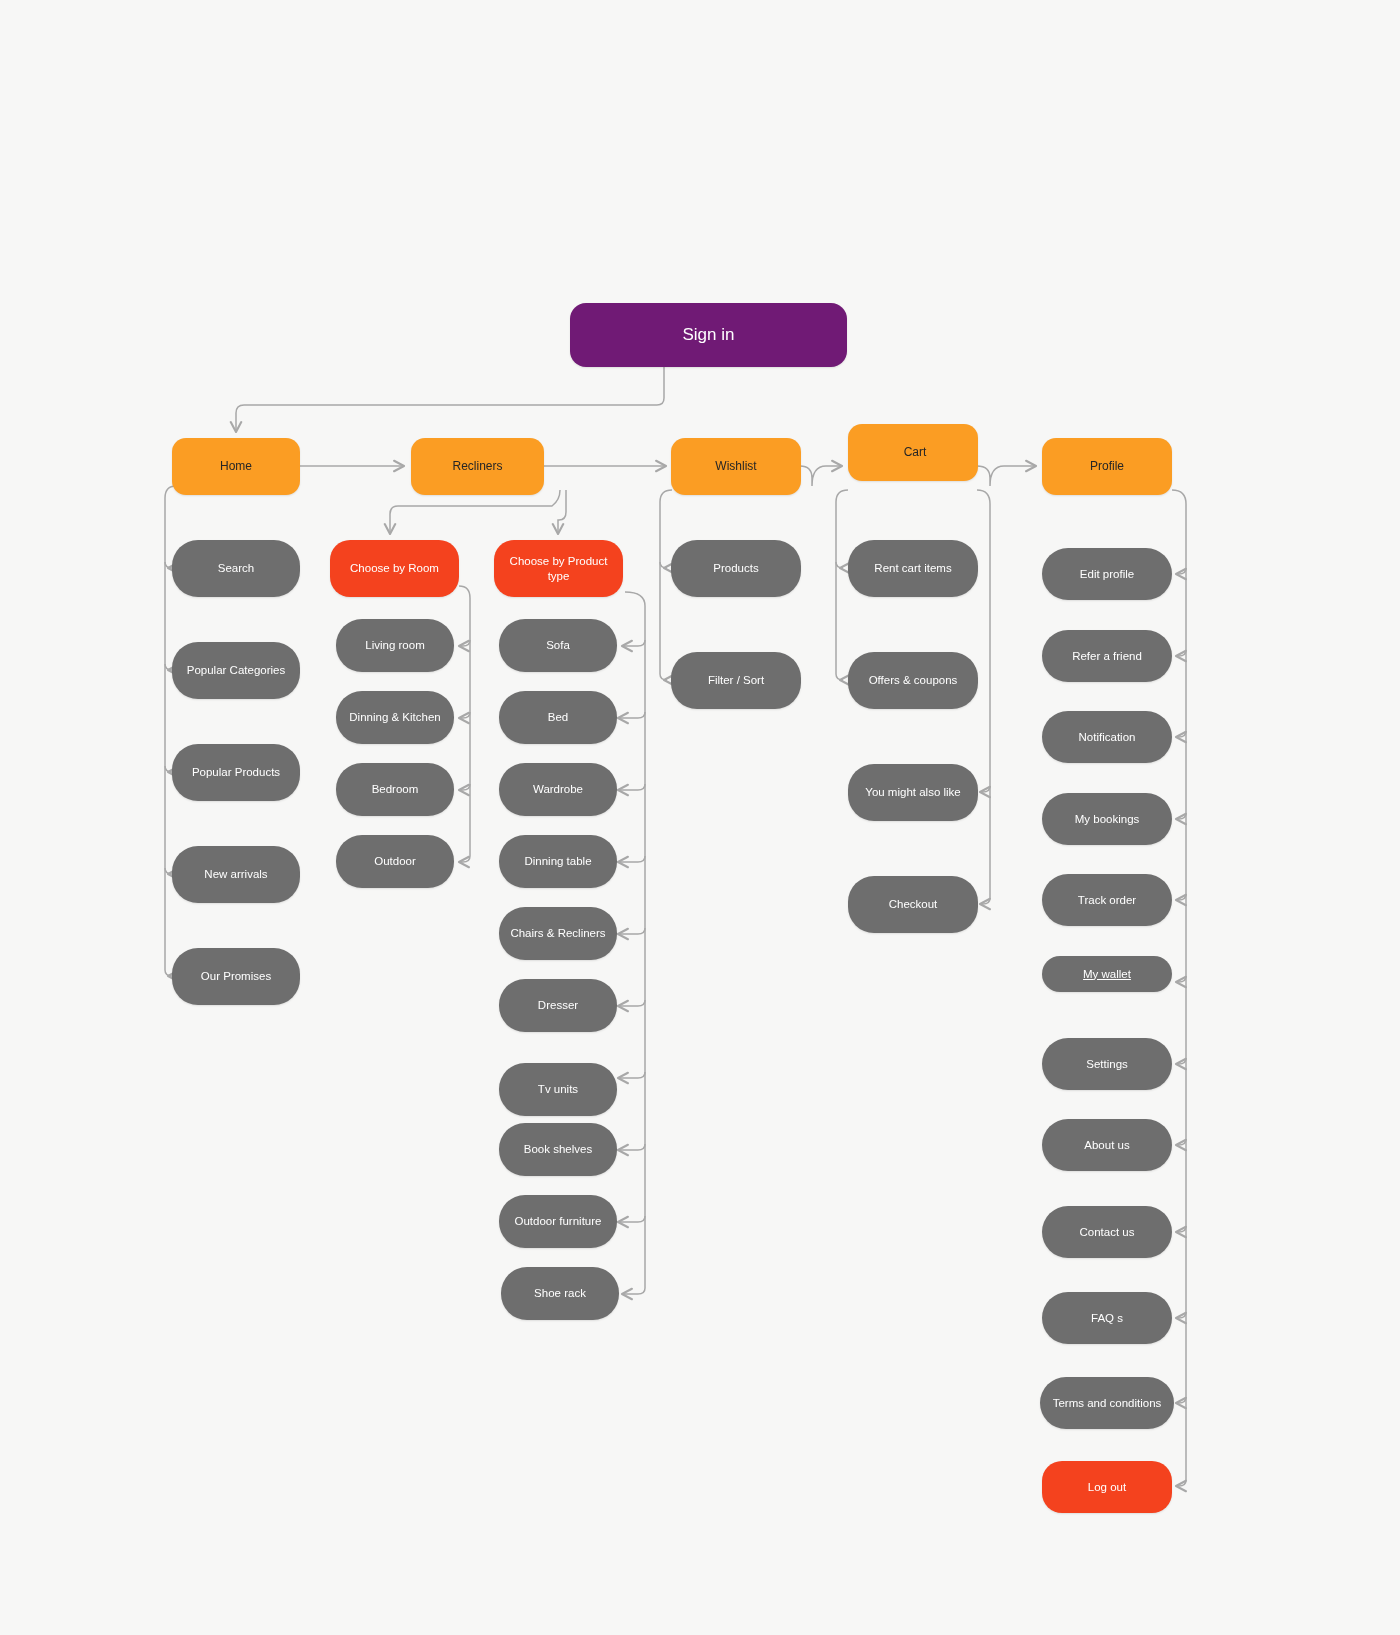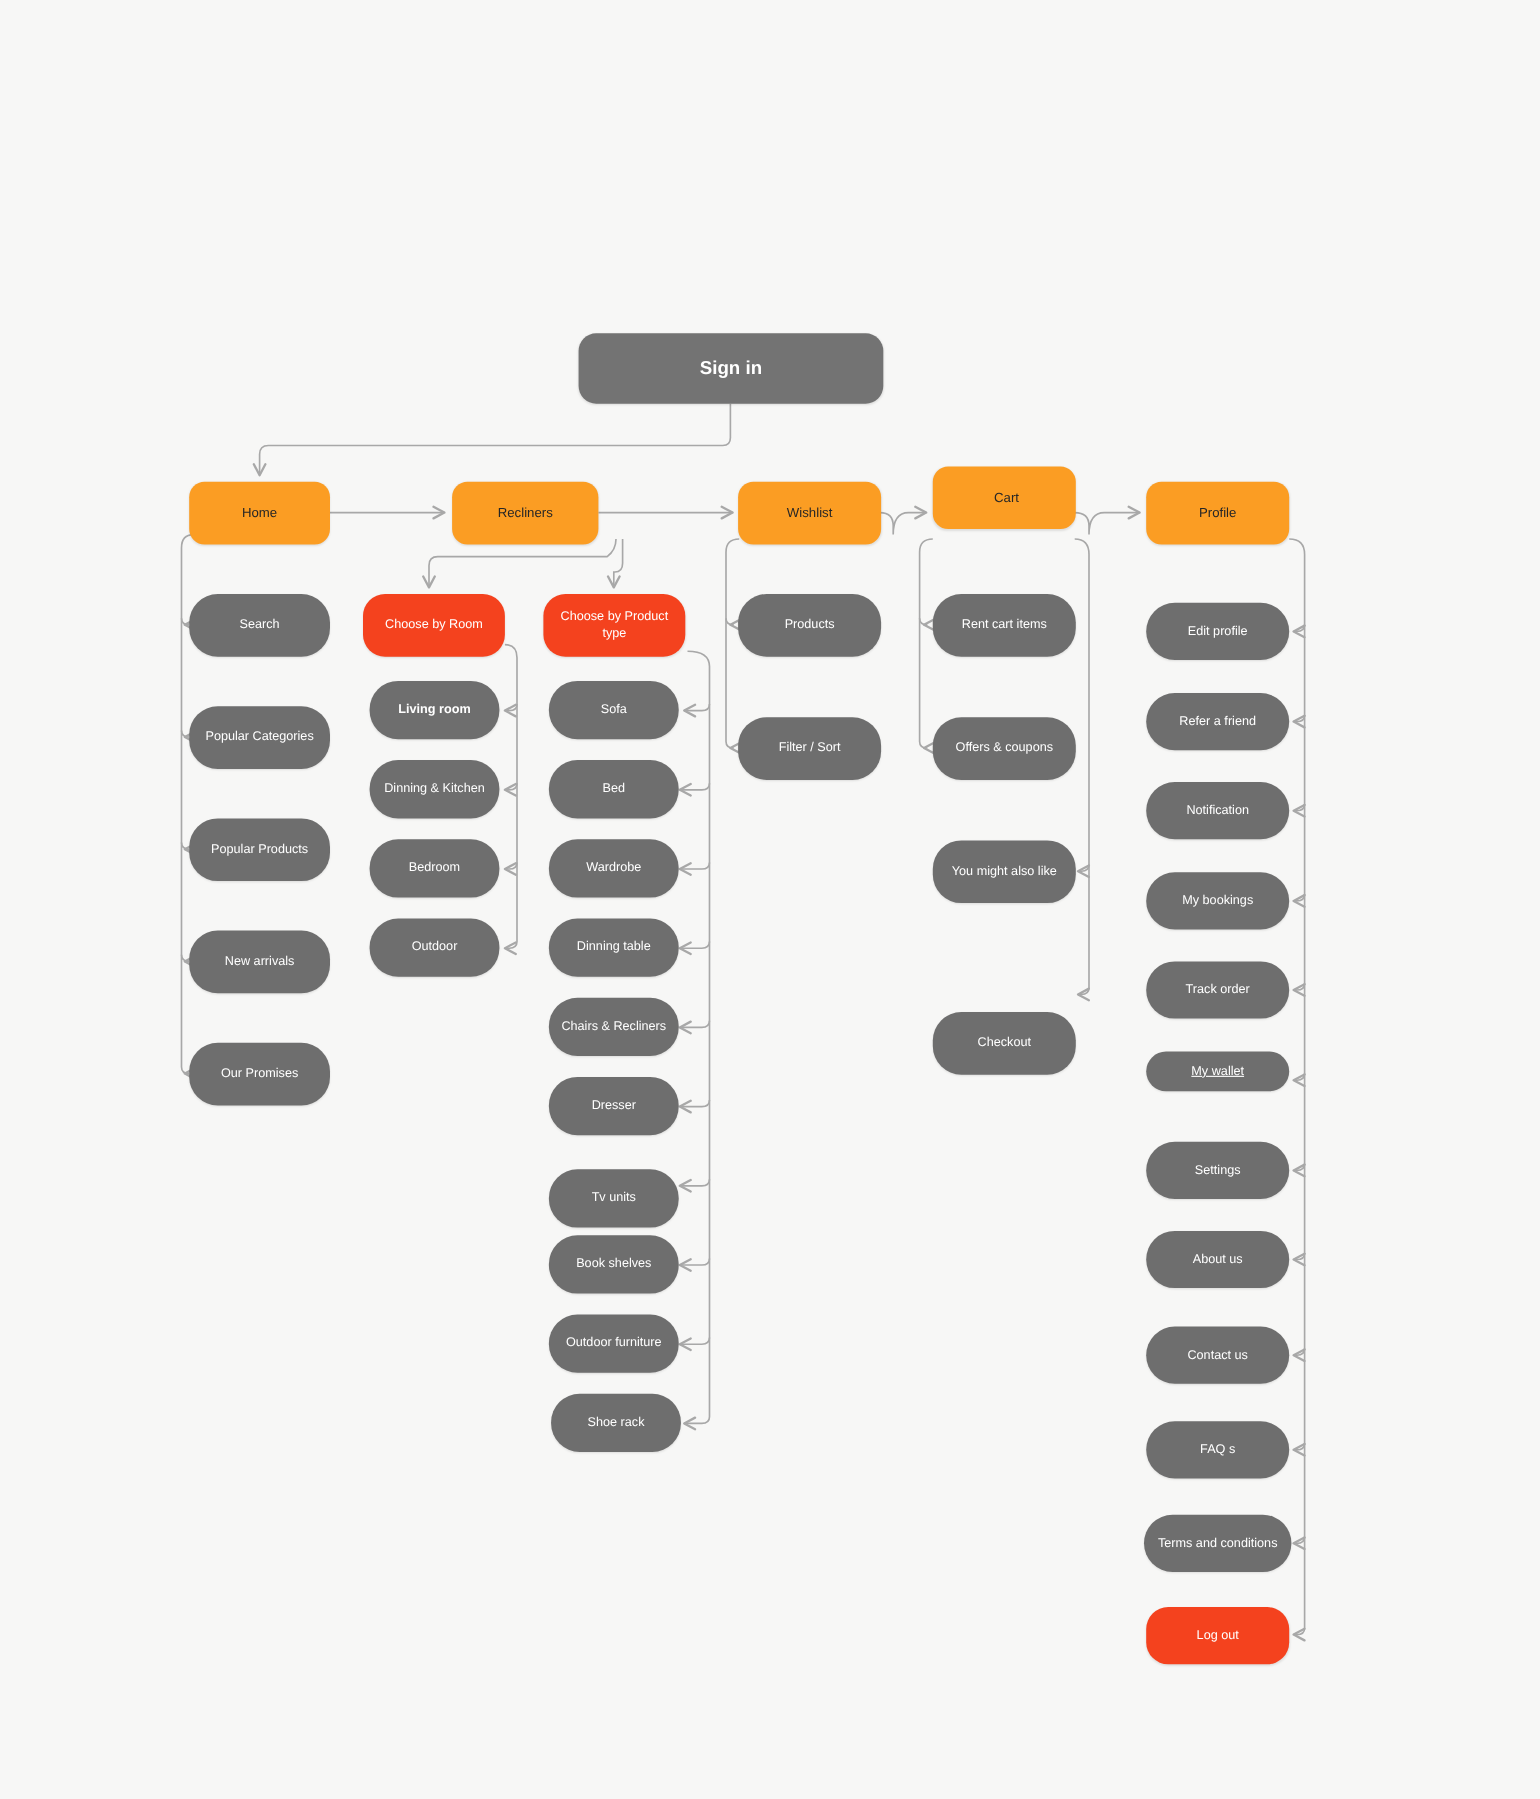--- a/index.html
+++ b/index.html
@@ -32,22 +32,23 @@
     line-height: 1.25;
     padding: 4px 10px;
     color: #ffffff;
     background: #6e6e6e;
     box-shadow: 0 1px 2px rgba(0,0,0,0.10);
   }
   .node.rect { border-radius: 26px; }
   .node.lvl1 { background: #fb9d23; color: #262626; font-size: 12px; border-radius: 14px; }
   .node.accent { background: #f4421e; color: #ffffff; border-radius: 20px; }
   .node.root {
-    background: #737373; color: #ffffff; font-size: 17px; font-weight: 700;
+    background: #701a75; color: #ffffff; font-size: 17px; font-weight: 400;
     border-radius: 16px;
+    margin-left: 44px;
   }
 </style>
 </head>
 <body>
 
 <div id="canvas">
 
 
   <svg id="wires" viewBox="0 0 1400 1635">
     <defs>
@@ -126,21 +127,21 @@
 
   <div class="node rect" style="left:172px; top:540px; width:128px; height:57px;">Search</div>
   <div class="node rect" style="left:172px; top:642px; width:128px; height:57px;">Popular Categories</div>
   <div class="node rect" style="left:172px; top:744px; width:128px; height:57px;">Popular Products</div>
   <div class="node rect" style="left:172px; top:846px; width:128px; height:57px;">New arrivals</div>
   <div class="node rect" style="left:172px; top:948px; width:128px; height:57px;">Our Promises</div>
 
   <div class="node accent" style="left:330px; top:540px; width:129px; height:57px;">Choose by Room</div>
   <div class="node accent" style="left:494px; top:540px; width:129px; height:57px;">Choose by Product type</div>
 
-  <div class="node rect" style="left:336px; top:619px; width:118px; height:53px;font-weight:bold;">Living room</div>
+  <div class="node rect" style="left:336px; top:619px; width:118px; height:53px;">Living room</div>
   <div class="node rect" style="left:336px; top:691px; width:118px; height:53px;">Dinning &amp; Kitchen</div>
   <div class="node rect" style="left:336px; top:763px; width:118px; height:53px;">Bedroom</div>
   <div class="node rect" style="left:336px; top:835px; width:118px; height:53px;">Outdoor</div>
 
   <div class="node rect" style="left:499px; top:619px; width:118px; height:53px;">Sofa</div>
   <div class="node rect" style="left:499px; top:691px; width:118px; height:53px;">Bed</div>
   <div class="node rect" style="left:499px; top:763px; width:118px; height:53px;">Wardrobe</div>
   <div class="node rect" style="left:499px; top:835px; width:118px; height:53px;">Dinning table</div>
   <div class="node rect" style="left:499px; top:907px; width:118px; height:53px;">Chairs &amp; Recliners</div>
   <div class="node rect" style="left:499px; top:979px; width:118px; height:53px;">Dresser</div>
@@ -148,21 +149,21 @@
   <div class="node rect" style="left:499px; top:1123px; width:118px; height:53px;">Book shelves</div>
   <div class="node rect" style="left:499px; top:1195px; width:118px; height:53px;">Outdoor furniture</div>
   <div class="node rect" style="left:501px; top:1267px; width:118px; height:53px;">Shoe rack</div>
 
   <div class="node rect" style="left:671px; top:540px; width:130px; height:57px;">Products</div>
   <div class="node rect" style="left:671px; top:652px; width:130px; height:57px;">Filter / Sort</div>
 
   <div class="node rect" style="left:848px; top:540px; width:130px; height:57px;">Rent cart items</div>
   <div class="node rect" style="left:848px; top:652px; width:130px; height:57px;">Offers &amp; coupons</div>
   <div class="node rect" style="left:848px; top:764px; width:130px; height:57px;">You might also like</div>
-  <div class="node rect" style="left:848px; top:876px; width:130px; height:57px;margin-top:44px;">Checkout</div>
+  <div class="node rect" style="left:848px; top:876px; width:130px; height:57px;">Checkout</div>
 
   <div class="node rect" style="left:1042px; top:548px; width:130px; height:52px;">Edit profile</div>
   <div class="node rect" style="left:1042px; top:630px; width:130px; height:52px;">Refer a friend</div>
   <div class="node rect" style="left:1042px; top:711px; width:130px; height:52px;">Notification</div>
   <div class="node rect" style="left:1042px; top:793px; width:130px; height:52px;">My bookings</div>
   <div class="node rect" style="left:1042px; top:874px; width:130px; height:52px;">Track order</div>
   <div class="node rect" style="left:1042px; top:956px; width:130px; height:36px;text-decoration:underline;">My wallet</div>
   <div class="node rect" style="left:1042px; top:1038px; width:130px; height:52px;">Settings</div>
   <div class="node rect" style="left:1042px; top:1119px; width:130px; height:52px;">About us</div>
   <div class="node rect" style="left:1042px; top:1206px; width:130px; height:52px;">Contact us</div>

